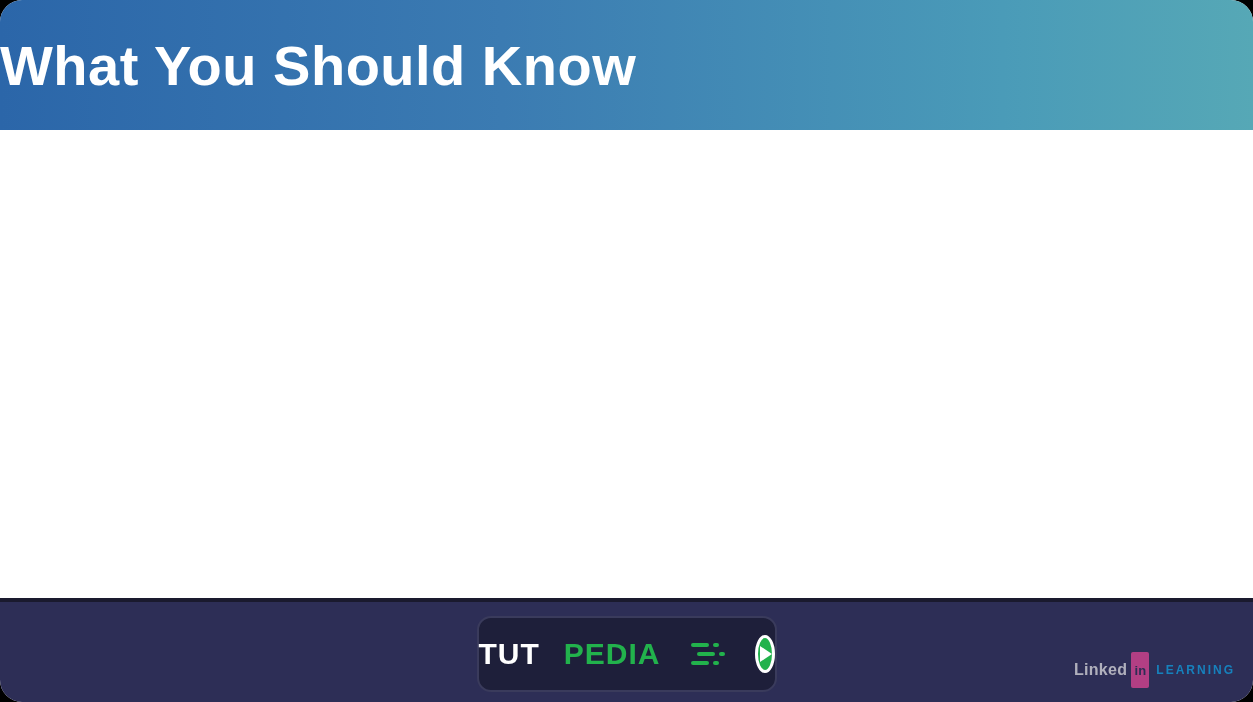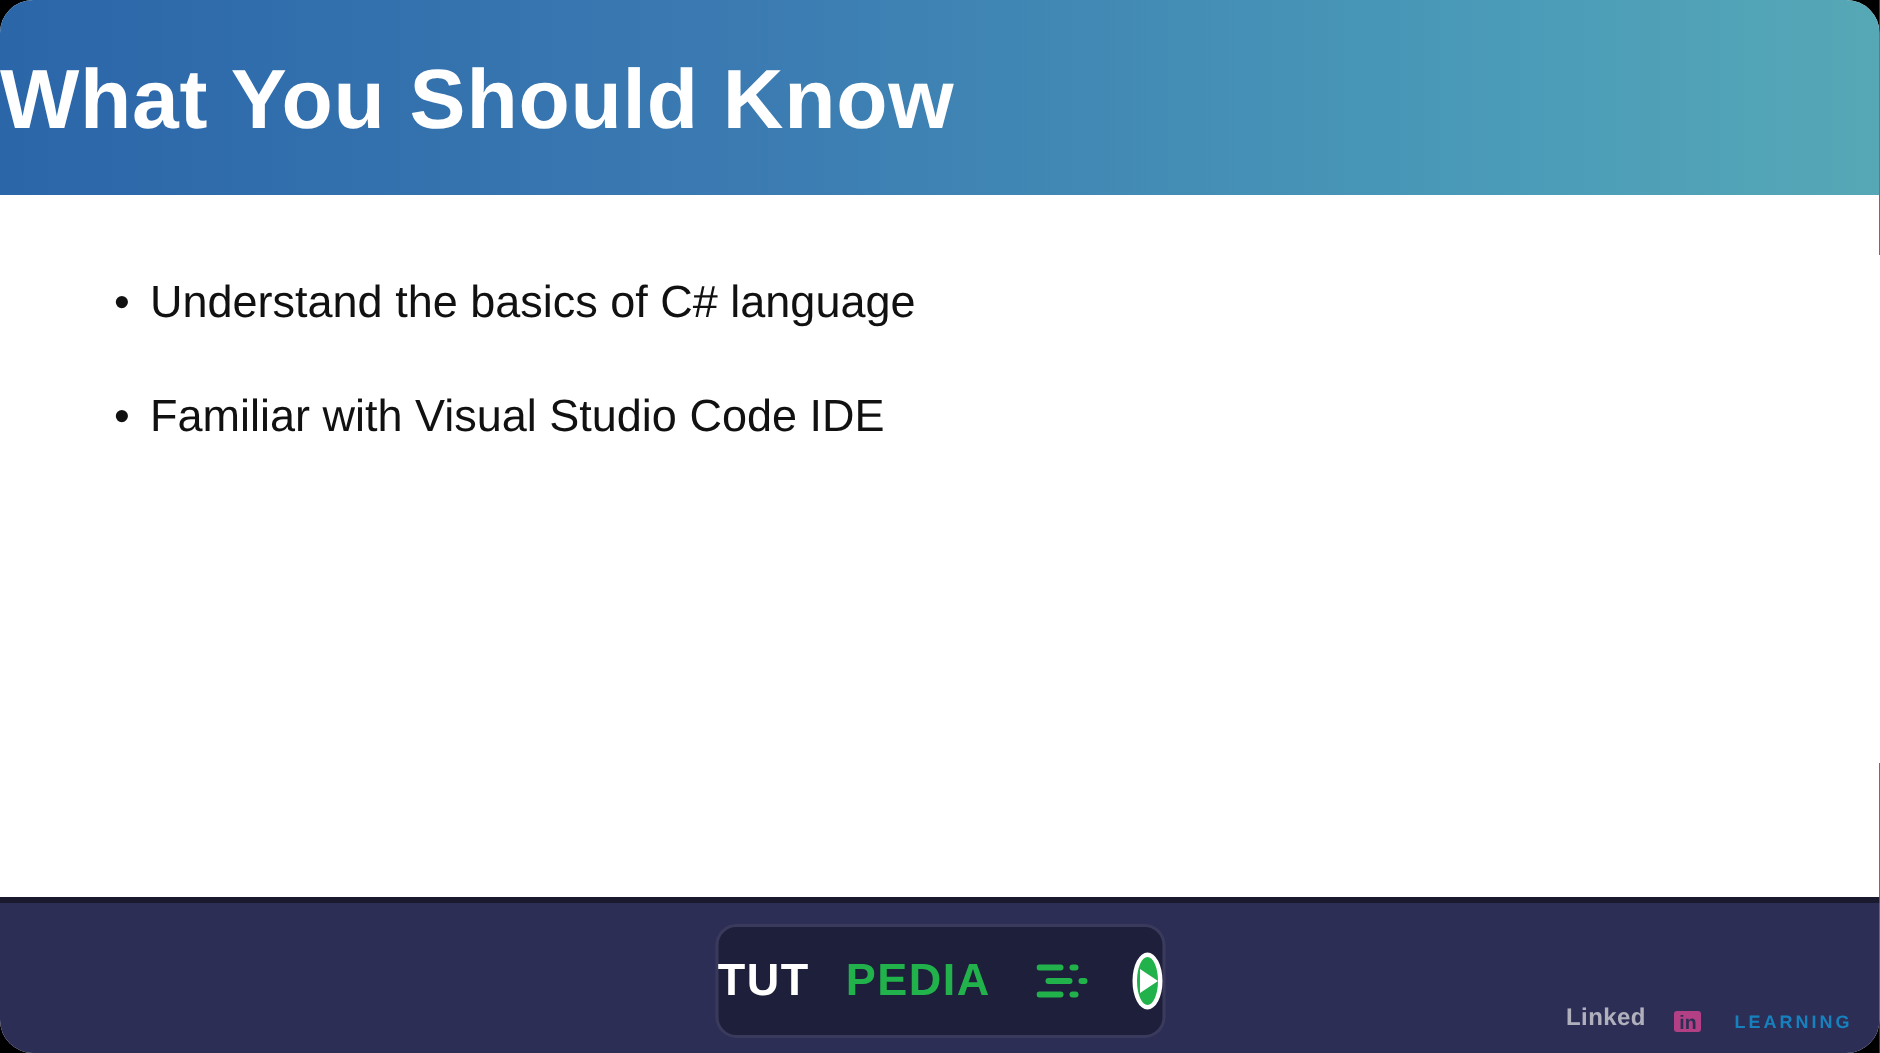--- a/index.html
+++ b/index.html
@@ -99,33 +99,33 @@
     align-items: center;
     justify-content: center;
     margin-left: -4px;
   }
   .play-circle svg { display: block; }
   .linkedin-badge {
     position: absolute;
     right: 18px;
     bottom: 14px;
     display: flex;
-    align-items: flex-end;
-    gap: 18px;
+    align-items: center;
+    gap: 3px;
     opacity: 0.7;
   }
   .linked {
     color: #e8e8e8;
     font-size: 16px;
     font-weight: 600;
     letter-spacing: 0.3px;
   }
   .in-box {
     width: 18px;
-    height: 14px;
+    height: 36px;
     background: #ec4899;
     color: #2d2e56;
     font-size: 13px;
     font-weight: 800;
     display: inline-flex;
     align-items: center;
     justify-content: center;
     border-radius: 2px;
     margin: 0 4px 0 1px;
   }
@@ -138,26 +138,20 @@
 </style>
 </head>
 <body>
 
 <div class="slide">
 
   <div class="header">
     <h1>What You Should Know</h1>
   </div>
 
-  <div class="content">
-    <ul>
-      <li>Understand the basics of C# language</li>
-      <li>Familiar with Visual Studio Code IDE</li>
-    </ul>
-  </div>
 
   <div class="footer">
 
     <div class="center-badge">
       <span class="tut">TUT</span>
       <span class="pedia">PEDIA</span>
       <span class="speed-lines">
         <svg width="42" height="30" viewBox="0 0 42 30">
           <g fill="#22b24c">
             <rect x="0" y="4" width="18" height="4" rx="2"></rect>

